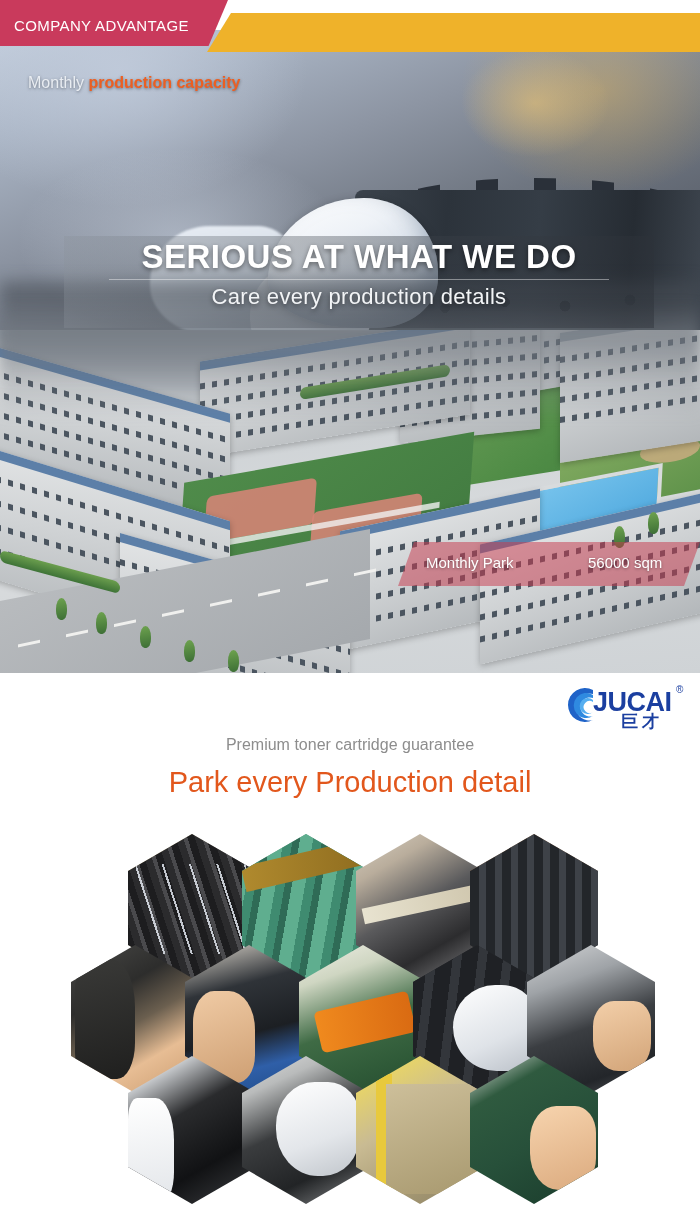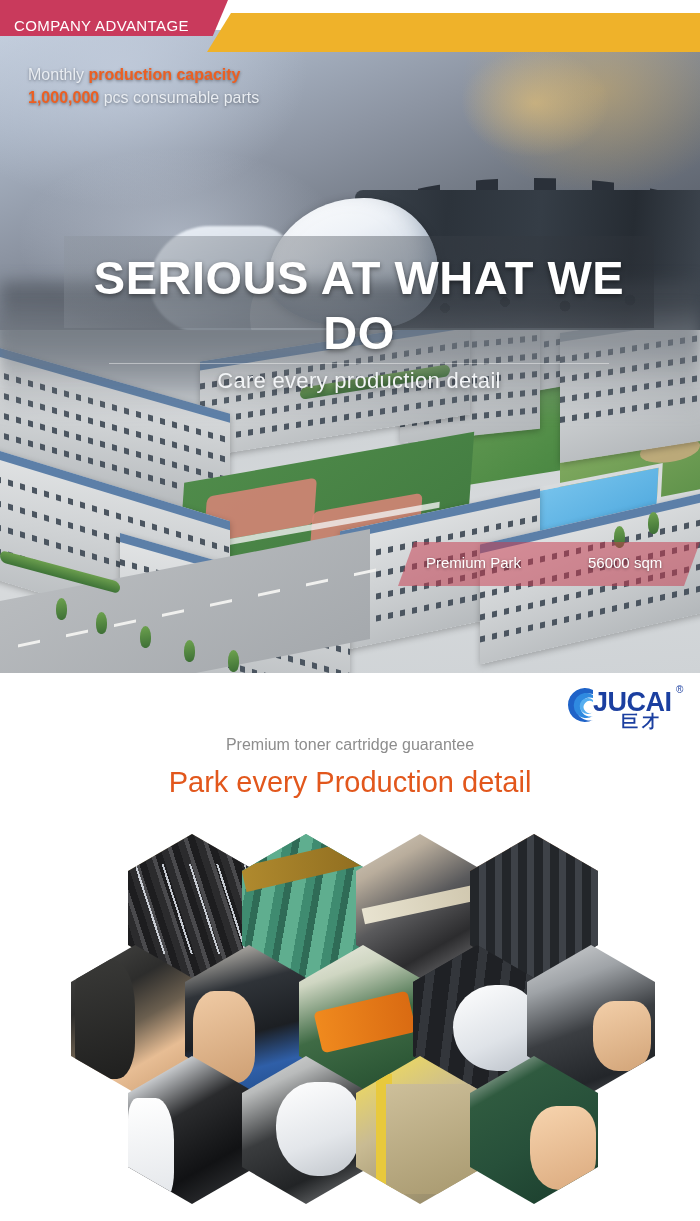--- a/index.html
+++ b/index.html
@@ -10,21 +10,21 @@
   }
 
   
   #header-ribbon { position:absolute; left:0; top:0; width:700px; height:52px; z-index:40; }
   #ribbon-yellow {
     position:absolute; left:207px; top:13px; width:493px; height:39px;
     background:#efb22a;
     clip-path: polygon(24px 0, 493px 0, 493px 39px, 0 39px);
   }
   #ribbon-red {
-    position:absolute; left:0; top:0; width:228px; height:36px;
+    position:absolute; left:0; top:0; width:228px; height:46px;
     background:#c93a5c;
     clip-path: polygon(0 0, 228px 0, 206px 52px, 0 52px);
   }
   #ribbon-label {
     position:absolute; left:14px; top:17px; color:#ffffff;
     font-size:15px; letter-spacing:.4px; white-space:nowrap;
   }
 
   
   #hero { position:absolute; left:0; top:30px; width:700px; height:643px; overflow:hidden; }
@@ -135,31 +135,31 @@
           background:linear-gradient(180deg,#6b9e4e,#3e7337); }
 
   
   .seam { position:absolute; left:0; top:272px; width:700px; height:80px; z-index:6;
     background:linear-gradient(180deg, rgba(120,126,134,0) 0%, rgba(125,131,139,.55) 45%, rgba(150,156,162,0) 100%);
     filter:blur(6px); pointer-events:none; }
   .veil { position:absolute; left:0; top:252px; width:700px; height:130px; z-index:5;
     background:linear-gradient(180deg, rgba(70,76,84,.62), rgba(150,156,164,.10)); filter:blur(8px); }
 
   
-  #capacity-block { position:absolute; left:28px; top:64px; z-index:30; line-height:1.42; }
+  #capacity-block { position:absolute; left:28px; top:72px; z-index:30; line-height:1.42; }
   #capacity-block .ln { font-size:16px; color:#e9edf2; white-space:nowrap;
     text-shadow:0 1px 3px rgba(40,45,55,.55); }
   #capacity-block .hl { color:#ec5f22; font-weight:bold; }
 
   #slogan-box {
     position:absolute; left:64px; top:236px; width:590px; height:92px; z-index:30;
     background:linear-gradient(100deg, rgba(140,147,156,.34) 0%, rgba(60,66,74,.40) 55%, rgba(44,49,56,.46) 100%);
     text-align:center;
   }
-  #slogan-main { margin-top:14px; font-size:47px; font-weight:bold; color:#ffffff;
+  #slogan-main { margin-top:2px; font-size:33px; font-weight:bold; color:#ffffff;
     letter-spacing:.5px; text-shadow:0 2px 5px rgba(0,0,0,.45); }
   #slogan-rule { width:500px; height:1px; margin:3px auto 0; background:rgba(255,255,255,.42); }
   #slogan-sub { margin-top:4px; font-size:22px; color:#f2f4f6; letter-spacing:.3px;
     text-shadow:0 2px 5px rgba(0,0,0,.45); }
 
   #park-bar {
     position:absolute; left:398px; top:542px; width:302px; height:44px; z-index:30;
     background:rgba(200,60,78,.52);
     clip-path: polygon(16px 0, 302px 0, 286px 44px, 0 44px);
   }
@@ -358,31 +358,30 @@
     <div class="tree" style="left:614px; top:196px;"></div>
     <div class="tree" style="left:648px; top:182px;"></div>
   </div>
 
   <div class="veil"></div>
   <div class="seam"></div>
 </div>
 
 <div id="capacity-block">
   <div class="ln"><span>Monthly </span><span class="hl">production capacity</span></div>
-  <div class="ln"><span class="hl">1,000,000</span><span> pcs consumable parts</span></div>
 </div>
 
 <div id="slogan-box">
   <div id="slogan-main">SERIOUS AT WHAT WE DO</div>
   <div id="slogan-rule"></div>
-  <div id="slogan-sub">Care every production detail</div>
+  <div id="slogan-sub">Care every production details</div>
 </div>
 
 <div id="park-bar">
-  <span class="t" id="park-name">Premium Park</span>
+  <span class="t" id="park-name">Monthly Park</span>
   <span class="t" id="park-area">56000 sqm</span>
 </div>
 
 <div id="logo">
   <svg id="logo-swoosh" viewBox="0 0 40 38">
     <path d="M30 4 A17 17 0 1 0 30 34 A13.5 13.5 0 1 1 30 8 Z" fill="#1f63c8"></path>
     <path d="M30 9 A12.5 12.5 0 1 0 30 30 A9.5 9.5 0 1 1 30 12 Z" fill="#2f8ae0"></path>
     <path d="M30 14 A8 8 0 1 0 30 26 A6 6 0 1 1 30 16 Z" fill="#55aef0"></path>
   </svg>
   <span id="logo-word">JUCAI</span>

